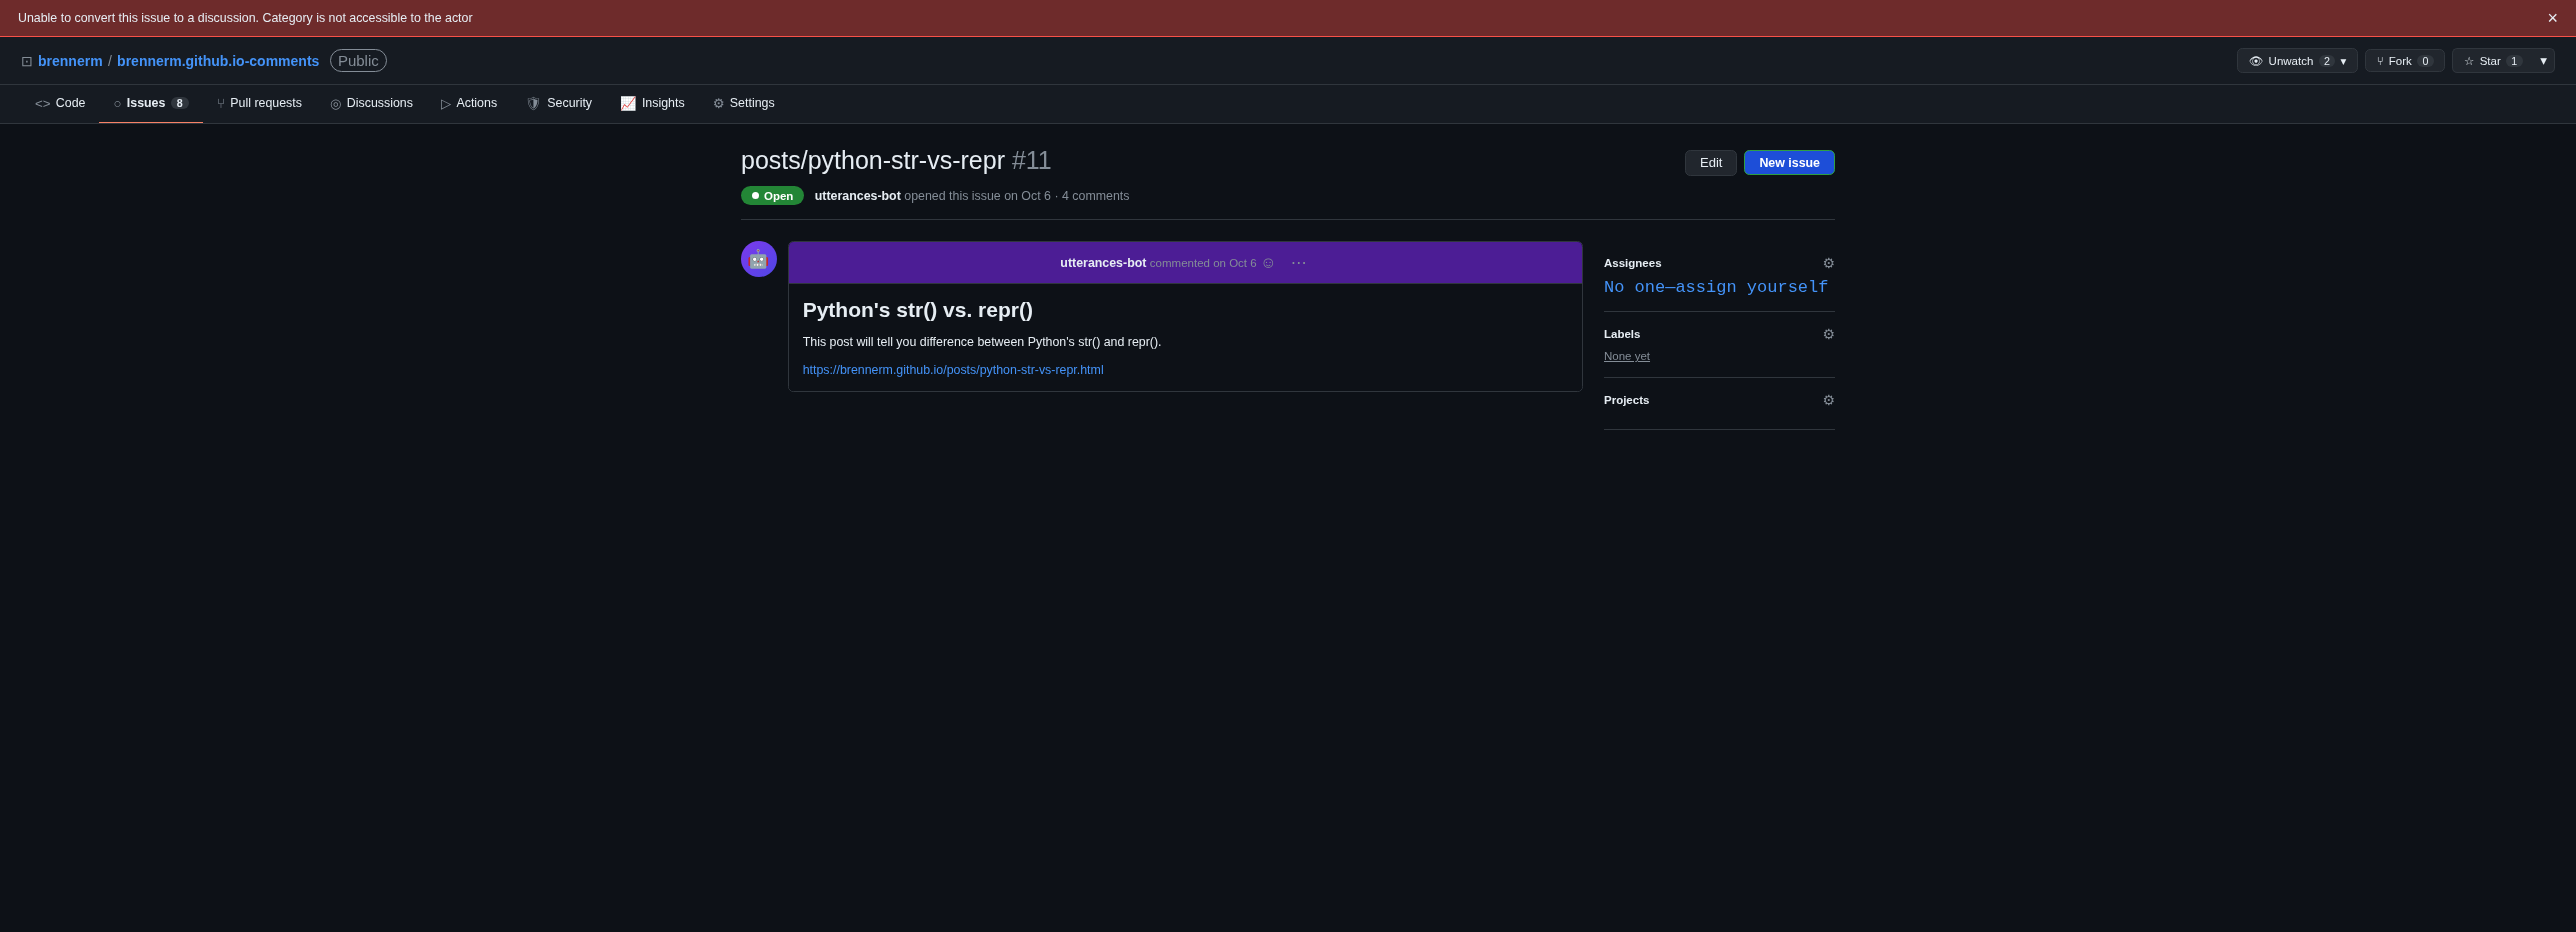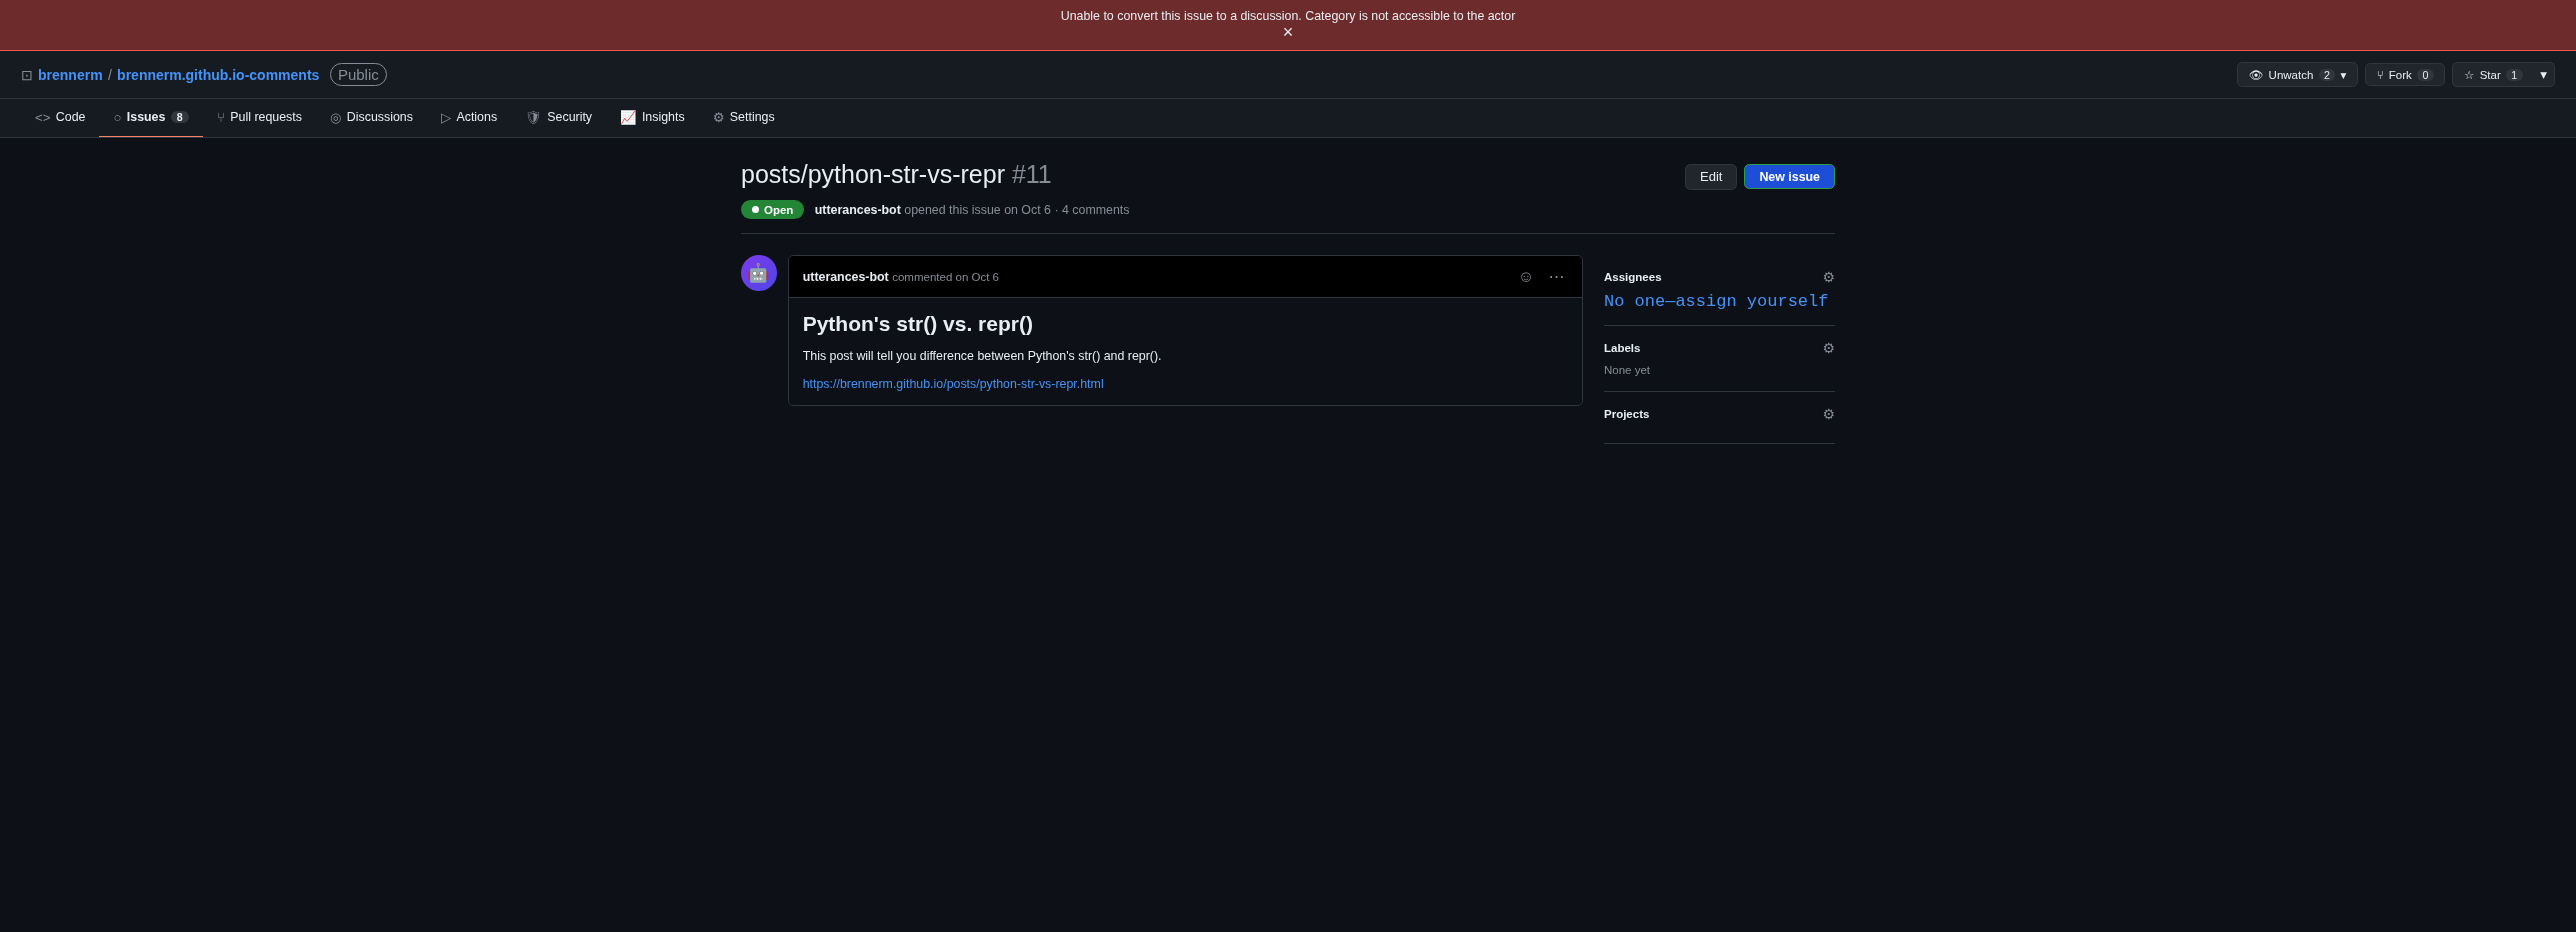--- a/index.html
+++ b/index.html
@@ -14,21 +14,20 @@
     
     .error-banner {
       background: #6e2b2b;
       border-bottom: 0.9px solid #f85149;
       padding: 9px 18px;
       display: flex;
       align-items: center;
       justify-content: space-between;
       font-size: 12.4px;
       color: #e6edf3;
-      flex-direction: column;
     }
     .error-banner-close {
       background: none;
       border: none;
       color: #e6edf3;
       font-size: 18px;
       cursor: pointer;
       line-height: 1;
     }
 
@@ -275,26 +274,26 @@
       font-size: 18px;
       flex-shrink: 0;
     }
     .comment-box {
       flex: 1;
       border: 0.9px solid #30363d;
       border-radius: 5.3px;
       overflow: hidden;
     }
     .comment-header {
-      background: #000000;
+      background: #4c1d95;
       border-bottom: 0.9px solid #30363d;
       padding: 9px 14px;
       display: flex;
       align-items: center;
-      justify-content: space-between;
+      justify-content: center;
     }
     .comment-author {
       font-weight: 700;
       color: #e6edf3;
       text-decoration: none;
     }
     .comment-time {
       color: #848d97;
       font-size: 11.5px;
     }
@@ -349,20 +348,21 @@
     .sidebar-gear {
       color: #848d97;
       cursor: pointer;
       font-size: 14px;
       background: none;
       border: none;
     }
     .sidebar-value {
       color: #848d97;
       font-size: 11.5px;
+      text-decoration: underline;
     }
     .sidebar-link {
       color: #4493f8;
       text-decoration: none;
       font-size: 17px;
       font-family: Liberation Mono, monospace;
     }
   </style>
 </head>
 <body>

